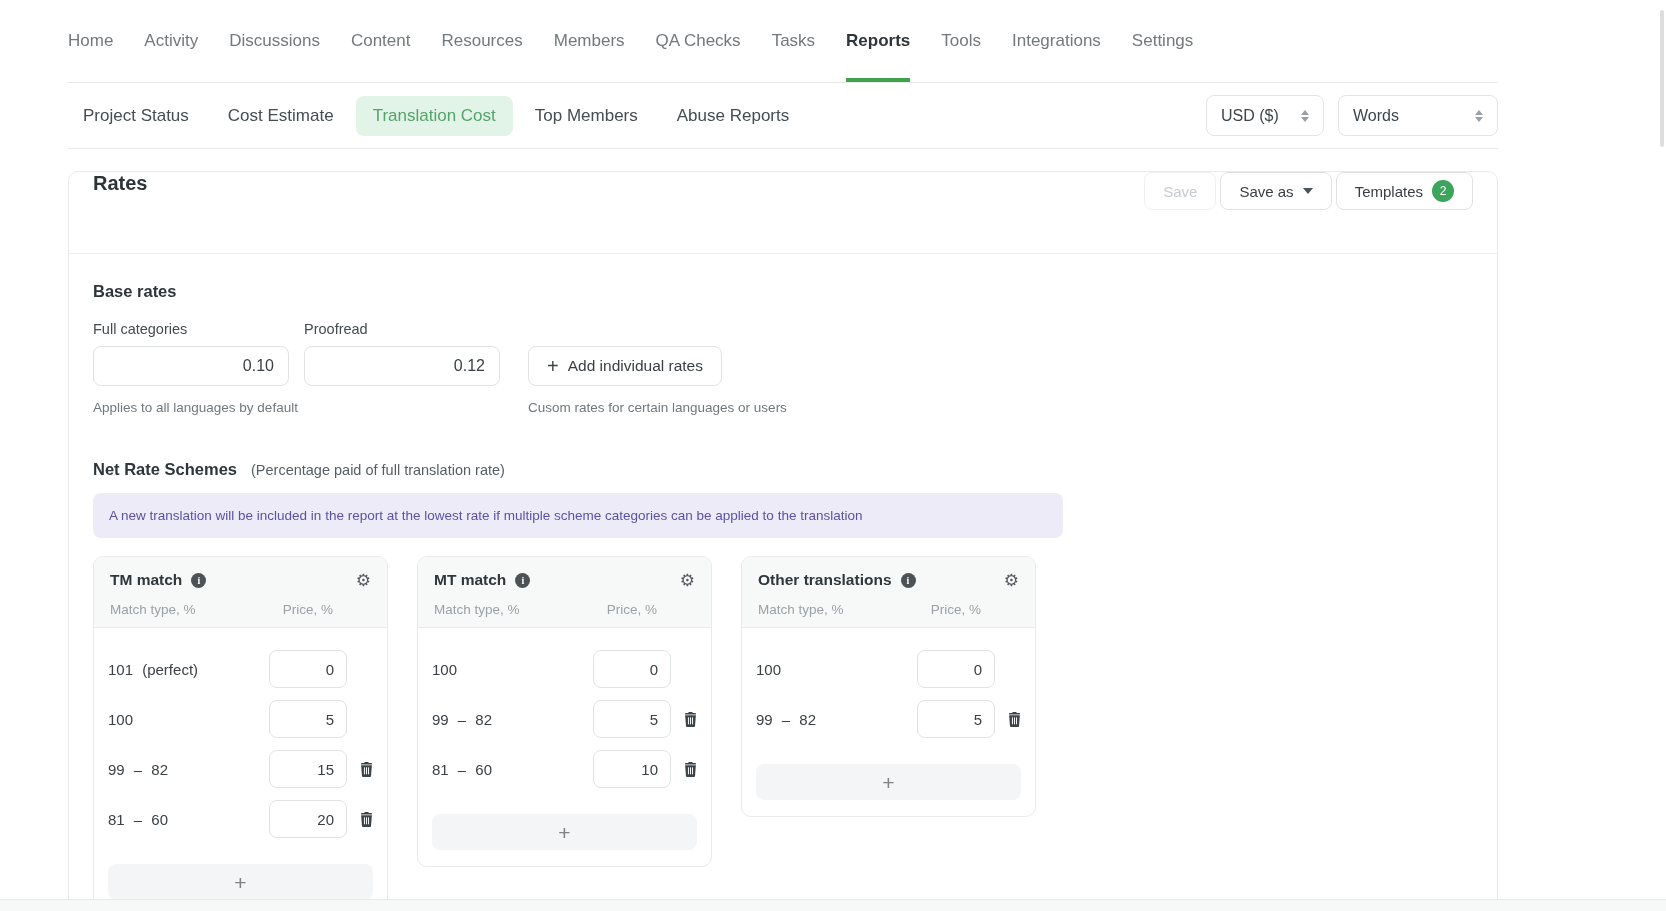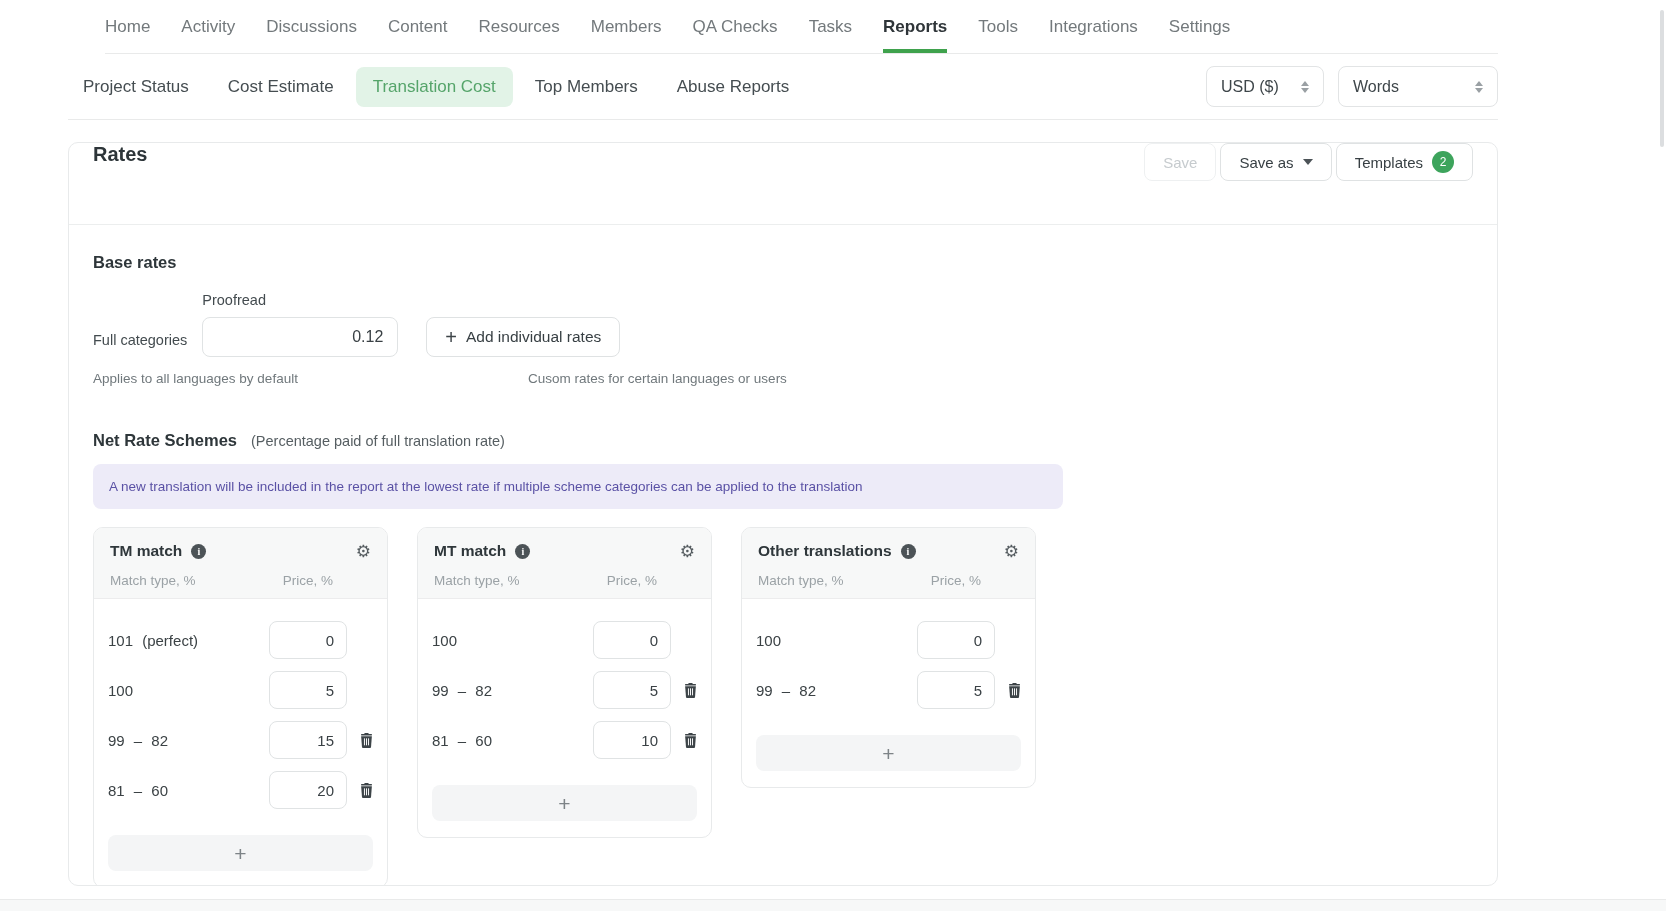--- a/index.html
+++ b/index.html
@@ -13,21 +13,21 @@
   *{box-sizing:border-box;}
   html,body{margin:0;padding:0;}
   body{
     width:1666px;height:911px;overflow:hidden;position:relative;
     background:#ffffff;color:#30373b;
     font-family:"Liberation Sans", sans-serif;
   }
   .container{width:1430px;margin:0 0 0 68px;}
 
   
-  .topnav{display:flex;align-items:stretch;gap:31px;border-bottom:1px solid #e9eaea;height:54px;margin-left:37px;}
+  .topnav{display:flex;align-items:stretch;gap:31px;border-bottom:1px solid #e9eaea;height:83px;}
   .nav-item{
     position:relative;display:flex;align-items:center;
     font-size:17px;color:#73797c;cursor:pointer;text-decoration:none;white-space:nowrap;
   }
   .nav-item.active{color:#2f3539;font-weight:700;}
   .nav-item.active::after{
     content:"";position:absolute;left:0;right:0;bottom:0;height:4px;background:var(--green);
   }
 
   
@@ -199,20 +199,21 @@
       </div>
     </div>
 
     <div class="card-body">
 
       <div class="section-heading">Base rates</div>
 
       <div class="base-row">
         <div class="field">
           <label class="field-label">Full categories</label>
+          <input class="rate-input" type="text" value="0.10" style="">
         </div>
         <div class="field">
           <label class="field-label">Proofread</label>
           <input class="rate-input" type="text" value="0.12" style="">
         </div>
         <button class="btn add-individual">
           <span class="plus-glyph">+</span>
           <span>Add individual rates</span>
         </button>
       </div>

